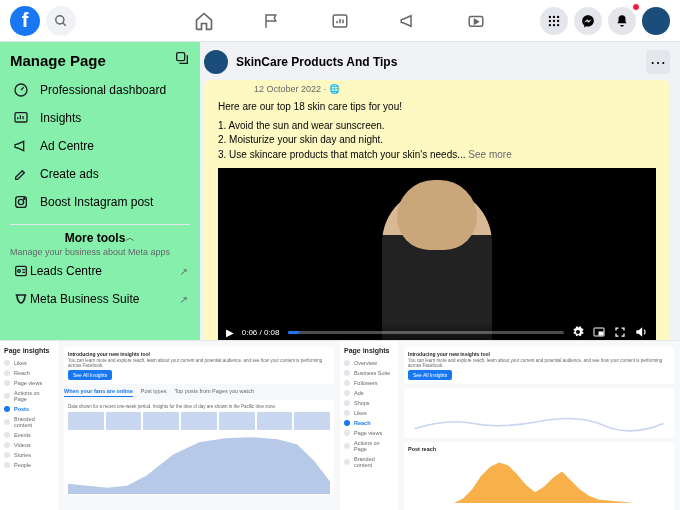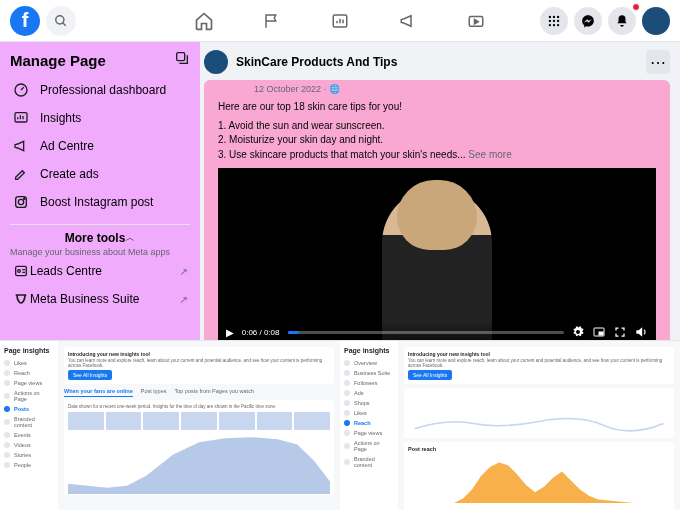--- a/index.html
+++ b/index.html
@@ -5,35 +5,35 @@
 *{margin:0;padding:0;box-sizing:border-box;font-family:-apple-system,BlinkMacSystemFont,'Segoe UI',Helvetica,Arial,sans-serif}
 body{background:#f0f2f5;width:680px;height:510px;overflow:hidden}
 .topbar{height:42px;background:#fff;display:flex;align-items:center;padding:0 10px;border-bottom:1px solid #e4e6eb;position:relative}
 .fb-logo{width:30px;height:30px;background:#1877f2;border-radius:50%;display:flex;align-items:center;justify-content:center;color:#fff;font-weight:bold;font-size:20px}
 .search-btn{width:30px;height:30px;background:#f0f2f5;border-radius:50%;display:flex;align-items:center;justify-content:center;margin-left:6px}
 .top-center{position:absolute;left:50%;transform:translateX(-50%);display:flex;gap:40px}
 .top-icon{width:28px;height:28px;display:flex;align-items:center;justify-content:center;color:#65676b;cursor:pointer}
 .top-right{margin-left:auto;display:flex;gap:6px;align-items:center}
 .circle-btn{width:28px;height:28px;background:#e4e6eb;border-radius:50%;display:flex;align-items:center;justify-content:center;cursor:pointer}
 .main{display:flex;height:298px}
-.sidebar{width:200px;background:#f0abfc;padding:8px 10px;overflow:hidden}
+.sidebar{width:200px;background:#86efac;padding:8px 10px;overflow:hidden}
 .sb-title{display:flex;align-items:center;justify-content:space-between;margin-bottom:6px}
 .sb-title h2{font-size:15px;font-weight:700}
 .sb-item{display:flex;align-items:center;gap:10px;padding:5px 2px;font-size:12px;cursor:pointer}
 .sb-ico{width:18px;height:18px;display:flex;align-items:center;justify-content:center;color:#1c1e21;flex-shrink:0}
 .sb-section{margin-top:8px;padding-top:6px;border-top:1px solid #e4e6eb}
 .sb-section h3{font-size:12px;font-weight:600}
 .sb-sub{font-size:9px;color:#65676b;margin-top:2px}
 .sb-link{display:flex;align-items:center;justify-content:space-between;padding:5px 2px;font-size:12px;cursor:pointer}
 .content{flex:1;padding:8px 10px 0 4px;overflow:hidden;position:relative}
 .page-header{display:flex;align-items:center;gap:8px;margin-bottom:6px}
 .page-avatar{width:24px;height:24px;background:#1a4d7a;border-radius:50%;display:flex;align-items:center;justify-content:center;color:#fff;font-size:10px}
 .page-name{font-size:12px;font-weight:600}
 .more-dots{margin-left:auto;width:24px;height:24px;background:#e4e6eb;border-radius:4px;display:flex;align-items:center;justify-content:center;cursor:pointer}
-.post-card{background:#f9a8d4;border-radius:6px;padding:0 0 6px 0;overflow:hidden}
+.post-card{background:#fef9c3;border-radius:6px;padding:0 0 6px 0;overflow:hidden}
 .post-meta{padding:4px 14px 4px 50px;position:relative}
 .post-date{font-size:9px;color:#65676b}
 .post-body{padding:2px 14px 6px 14px;font-size:10px;line-height:1.45;color:#050505}
 .see-more{color:#65676b;cursor:pointer}
 .video{background:#000;height:175px;position:relative;margin:0 14px}
 .video-still{position:absolute;inset:0;display:flex;align-items:flex-end;justify-content:center}
 .person{width:110px;height:155px;background:linear-gradient(#d9b896 0 30%,#222 30% 100%);border-radius:55px 55px 0 0;position:relative;margin-bottom:0}
 .person::before{content:"";position:absolute;top:-8px;left:15px;right:15px;height:70px;background:#c9a77a;border-radius:40px 40px 35px 35px}
 .video-controls{position:absolute;bottom:0;left:0;right:0;height:22px;display:flex;align-items:center;padding:0 8px;gap:8px;color:#fff;background:linear-gradient(transparent,rgba(0,0,0,0.6))}
 .vc-btn{cursor:pointer;display:flex;align-items:center;font-size:10px}

